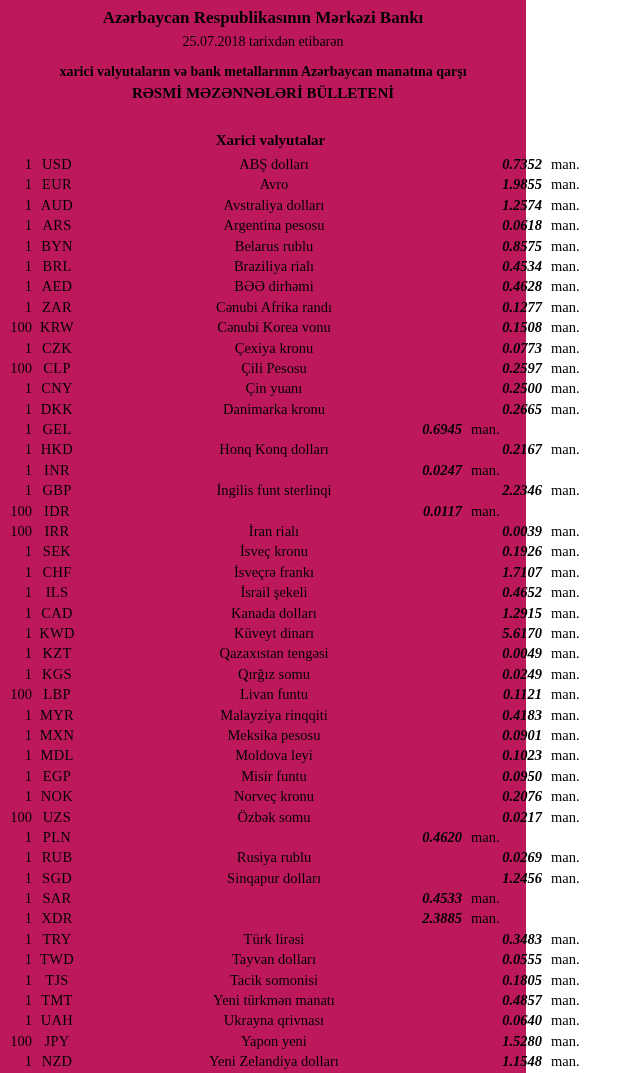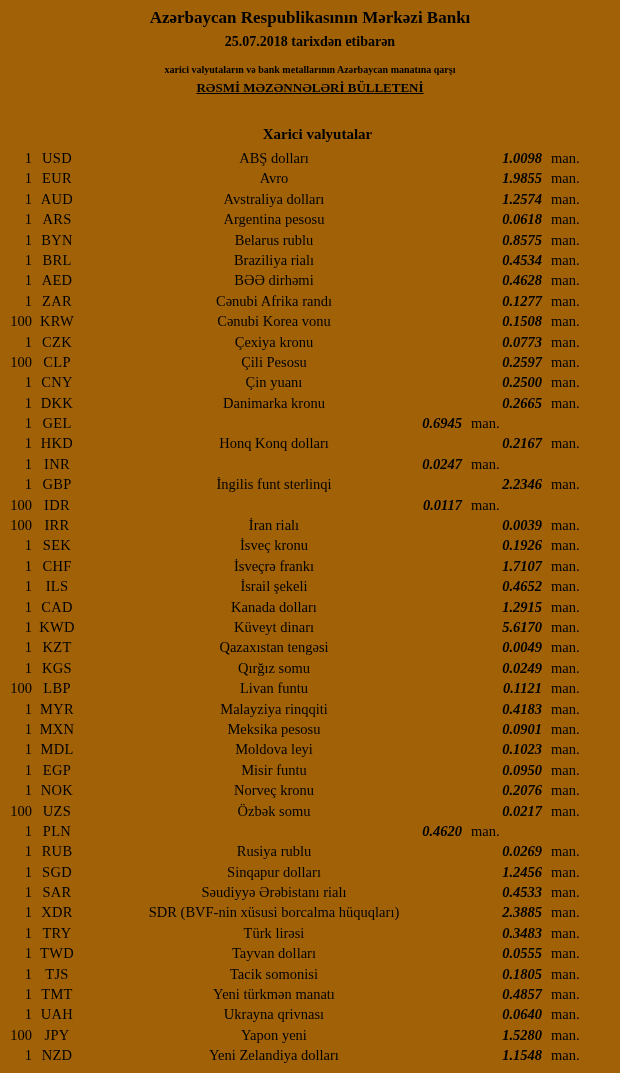--- a/index.html
+++ b/index.html
@@ -3,47 +3,46 @@
 <meta charset="utf-8">
 <style>
   html, body {
     margin: 0;
     padding: 0;
     background: #ffffff;
     font-family: "Liberation Serif", "DejaVu Serif", serif;
     color: #000000;
   }
   .page {
-    width: 620px;
+    width: 526px;
     min-height: 1073px;
-    background: #a16207;
+    background: #be185d;
     box-sizing: border-box;
     padding-top: 6px;
   }
   .doc-header { text-align: center; }
   .doc-title {
     font-size: 17px;
     font-weight: bold;
     margin: 2px 0 6px 0;
   }
   .doc-date {
     font-size: 14px;
-    font-weight: bold;
+    font-weight: normal;
     margin: 0 0 6px 0;
   }
   .doc-subtitle {
-    font-size: 10px;
+    font-size: 14px;
     font-weight: bold;
     margin: 14px 0 5px 0;
   }
   .doc-bulletin {
-    font-size: 13px;
+    font-size: 15px;
     font-weight: bold;
     margin: 0 0 0 0;
-    text-decoration: underline;
   }
   .section-title {
     text-align: center;
     font-size: 15px;
     font-weight: bold;
     margin: 30px 0 5px 15px;
   }
   .rates-table {
     width: 620px;
     box-sizing: border-box;
@@ -93,21 +92,21 @@
     <div class="doc-bulletin">RƏSMİ MƏZƏNNƏLƏRİ BÜLLETENİ</div>
   </div>
 
   <div class="section-title">Xarici valyutalar</div>
 
   <div class="rates-table">
       <div class="rate-row">
       <span class="cell-qty">1</span>
       <span class="cell-code">USD</span>
       <span class="cell-name">ABŞ dolları</span>
-      <span class="cell-rate">1.0098</span>
+      <span class="cell-rate">0.7352</span>
       <span class="cell-unit">man.</span>
     </div>
       <div class="rate-row">
       <span class="cell-qty">1</span>
       <span class="cell-code">EUR</span>
       <span class="cell-name">Avro</span>
       <span class="cell-rate">1.9855</span>
       <span class="cell-unit">man.</span>
     </div>
       <div class="rate-row">
@@ -340,28 +339,26 @@
       <div class="rate-row">
       <span class="cell-qty">1</span>
       <span class="cell-code">SGD</span>
       <span class="cell-name">Sinqapur dolları</span>
       <span class="cell-rate">1.2456</span>
       <span class="cell-unit">man.</span>
     </div>
       <div class="rate-row">
       <span class="cell-qty">1</span>
       <span class="cell-code">SAR</span>
-      <span class="cell-name">Səudiyyə Ərəbistanı rialı</span>
       <span class="cell-rate">0.4533</span>
       <span class="cell-unit">man.</span>
     </div>
       <div class="rate-row">
       <span class="cell-qty">1</span>
       <span class="cell-code">XDR</span>
-      <span class="cell-name">SDR (BVF-nin xüsusi borcalma hüquqları)</span>
       <span class="cell-rate">2.3885</span>
       <span class="cell-unit">man.</span>
     </div>
       <div class="rate-row">
       <span class="cell-qty">1</span>
       <span class="cell-code">TRY</span>
       <span class="cell-name">Türk lirəsi</span>
       <span class="cell-rate">0.3483</span>
       <span class="cell-unit">man.</span>
     </div>

